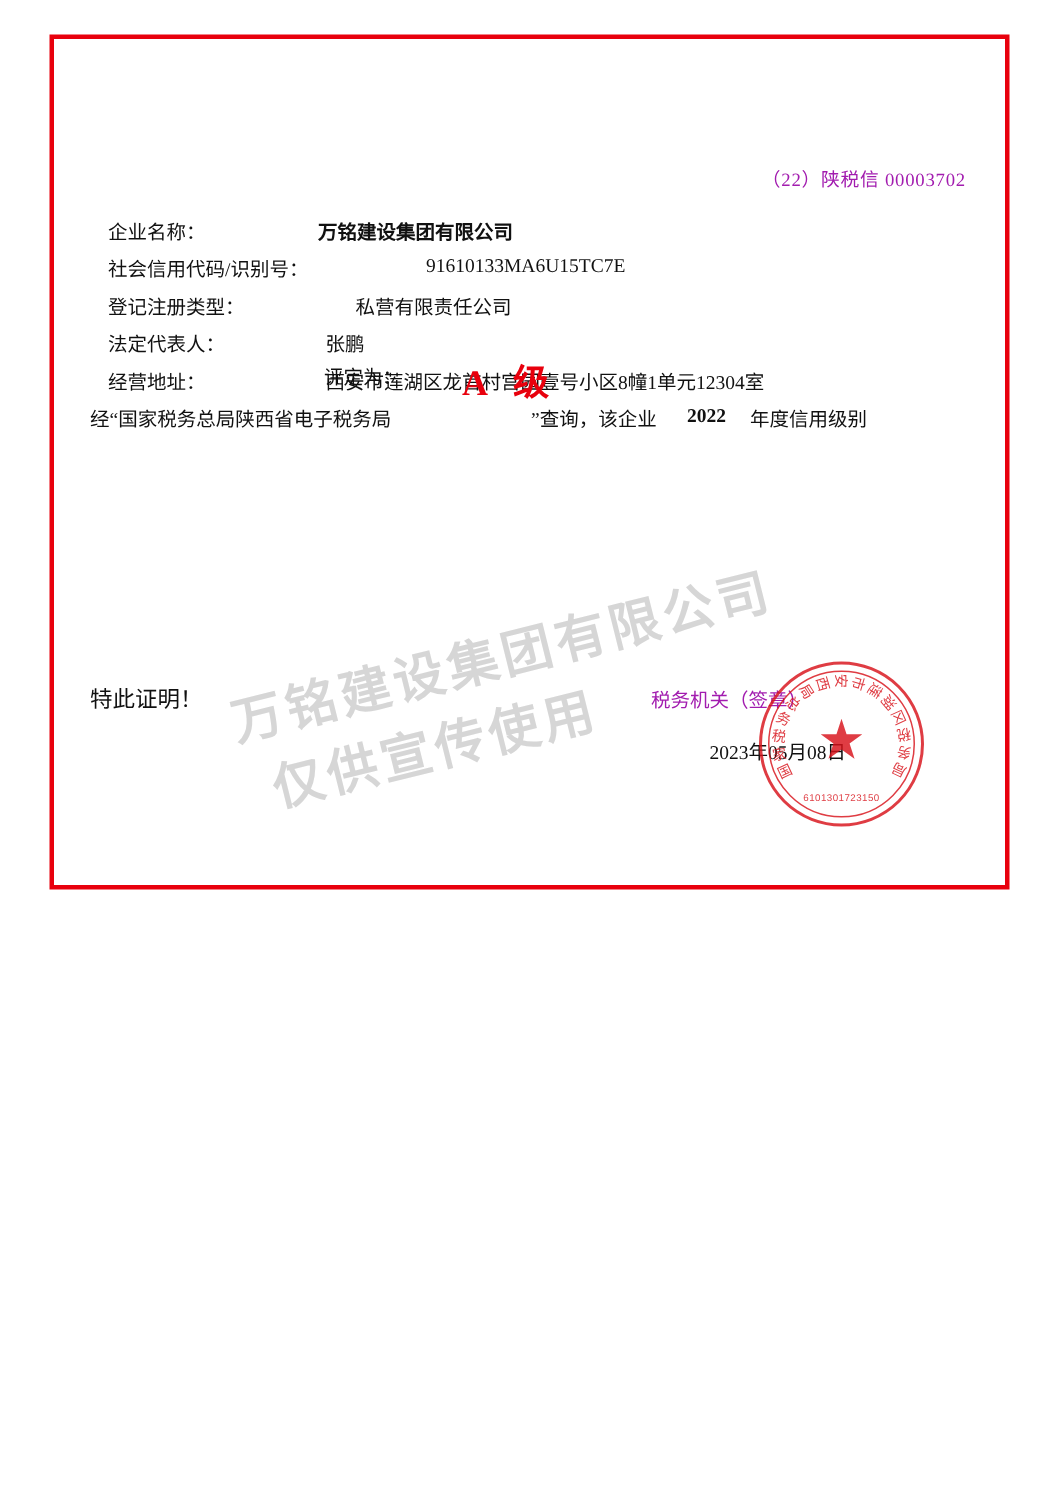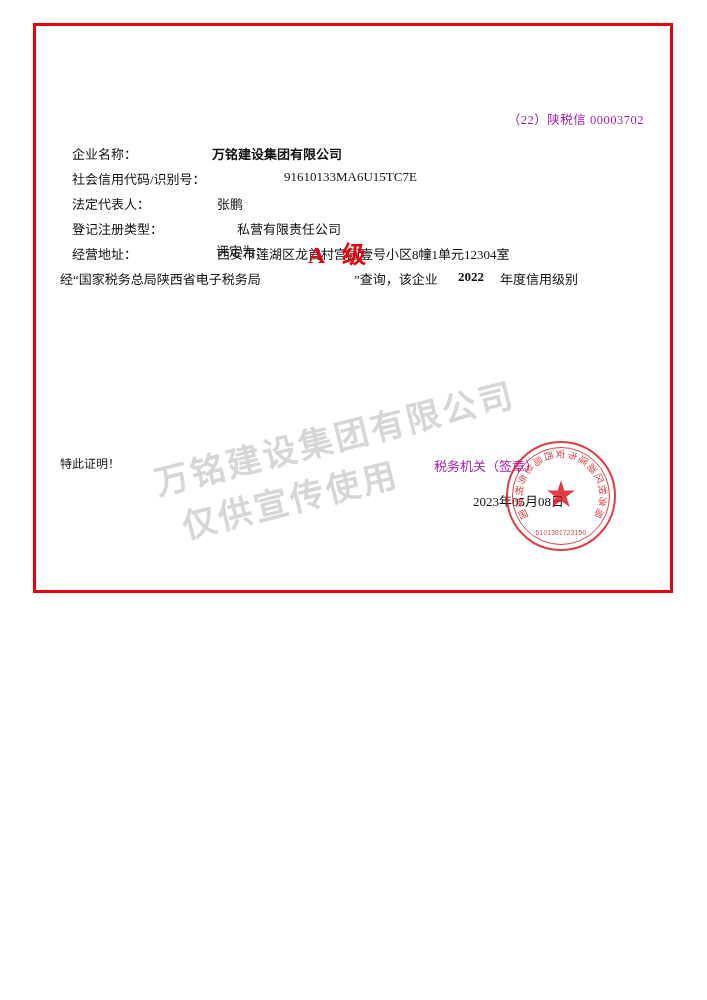--- a/index.html
+++ b/index.html
@@ -115,21 +115,21 @@
     color: #e8000d;
     letter-spacing: 6px;
     font-family: "Liberation Serif", "DejaVu Serif", serif;
   }
 
   
   .hereby {
     position: absolute;
     left: 24px;
     top: 428px;
-    font-size: 12px;
+    font-size: 15px;
     color: #111;
   }
   .authority {
     position: absolute;
     left: 398px;
     top: 430px;
     font-size: 13px;
     color: #a21caf;
     white-space: nowrap;
   }
@@ -229,27 +229,27 @@
       <span class="label">企业名称：</span>
       <span class="value v-x140">万铭建设集团有限公司</span>
     </div>
 
     <div class="row">
       <span class="label">社会信用代码/识别号：</span>
       <span class="value v-x212">91610133MA6U15TC7E</span>
     </div>
 
     <div class="row">
+      <span class="label">登记注册类型：</span>
+      <span class="value v-x165">私营有限责任公司</span>
+    </div>
+
+    <div class="row">
       <span class="label">法定代表人：</span>
       <span class="value v-x145">张鹏</span>
-    </div>
-
-    <div class="row">
-      <span class="label">登记注册类型：</span>
-      <span class="value v-x165">私营有限责任公司</span>
     </div>
 
     <div class="row">
       <span class="label">经营地址：</span>
       <span class="value v-x145">西安市莲湖区龙首村宫园壹号小区8幢1单元12304室</span>
     </div>
 
     <div class="query-row">
       <span class="q1">经“国家税务总局陕西省电子税务局</span>
       <span class="q2">”查询，该企业</span>

